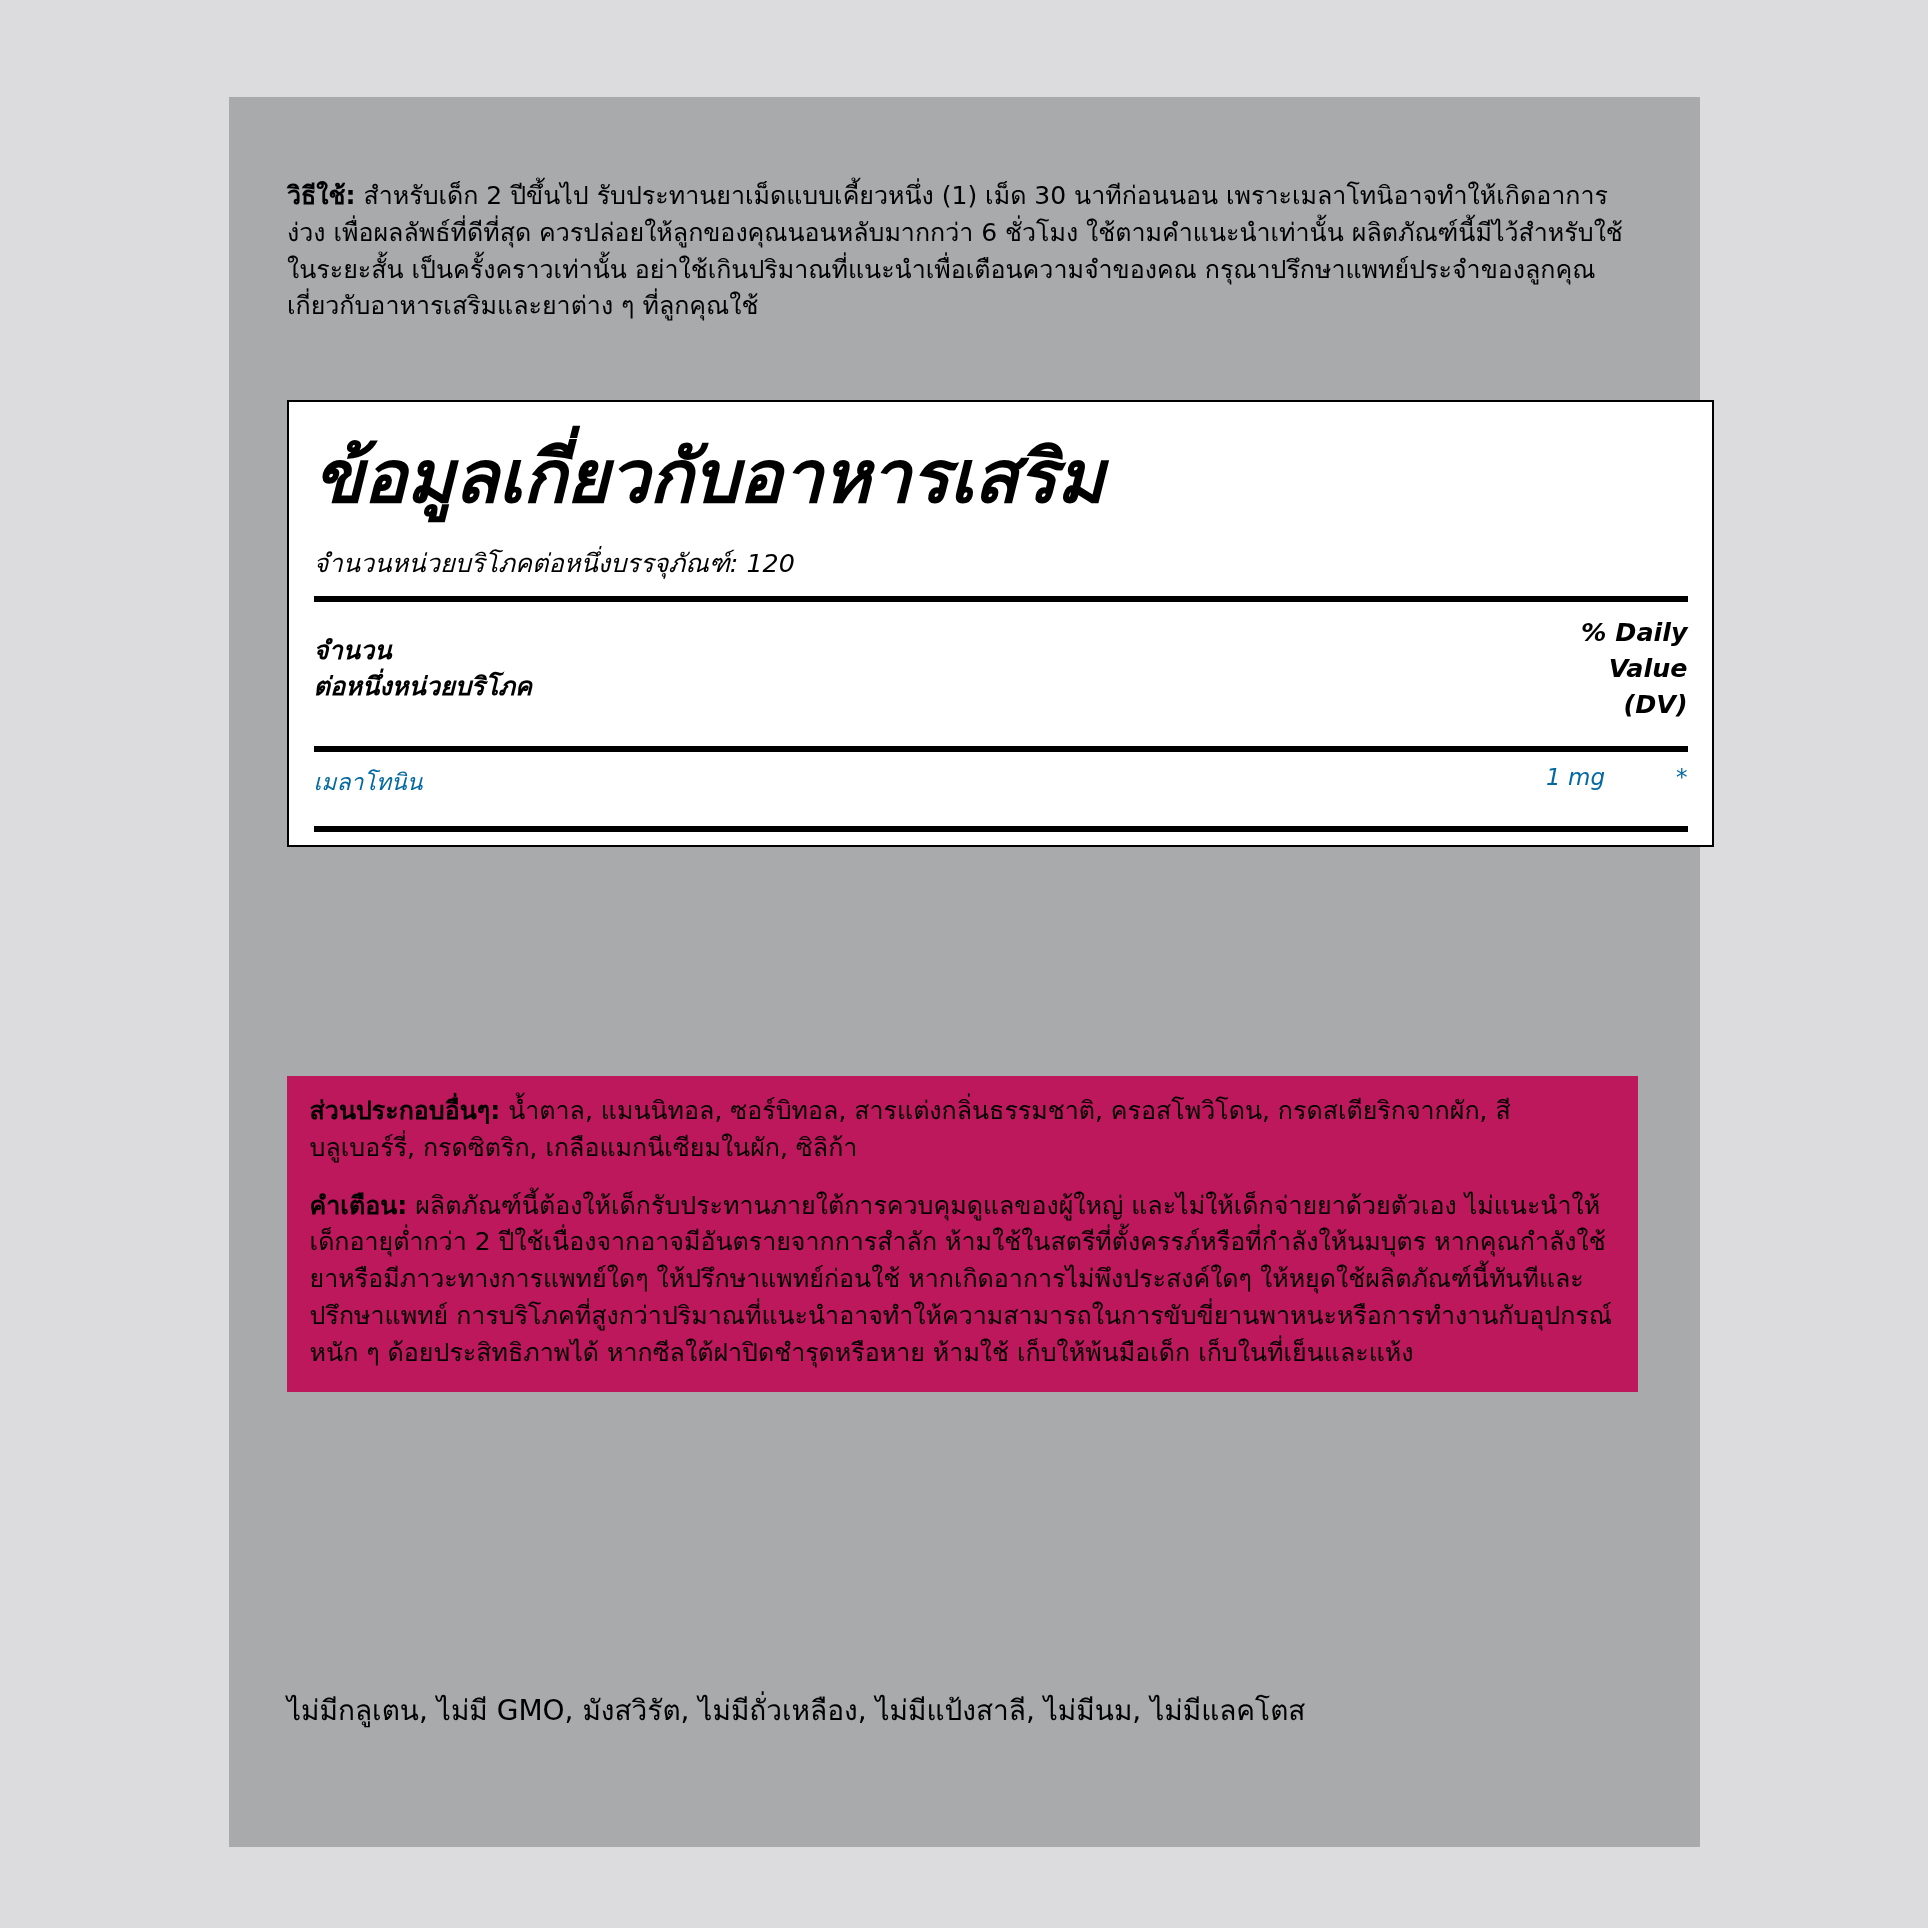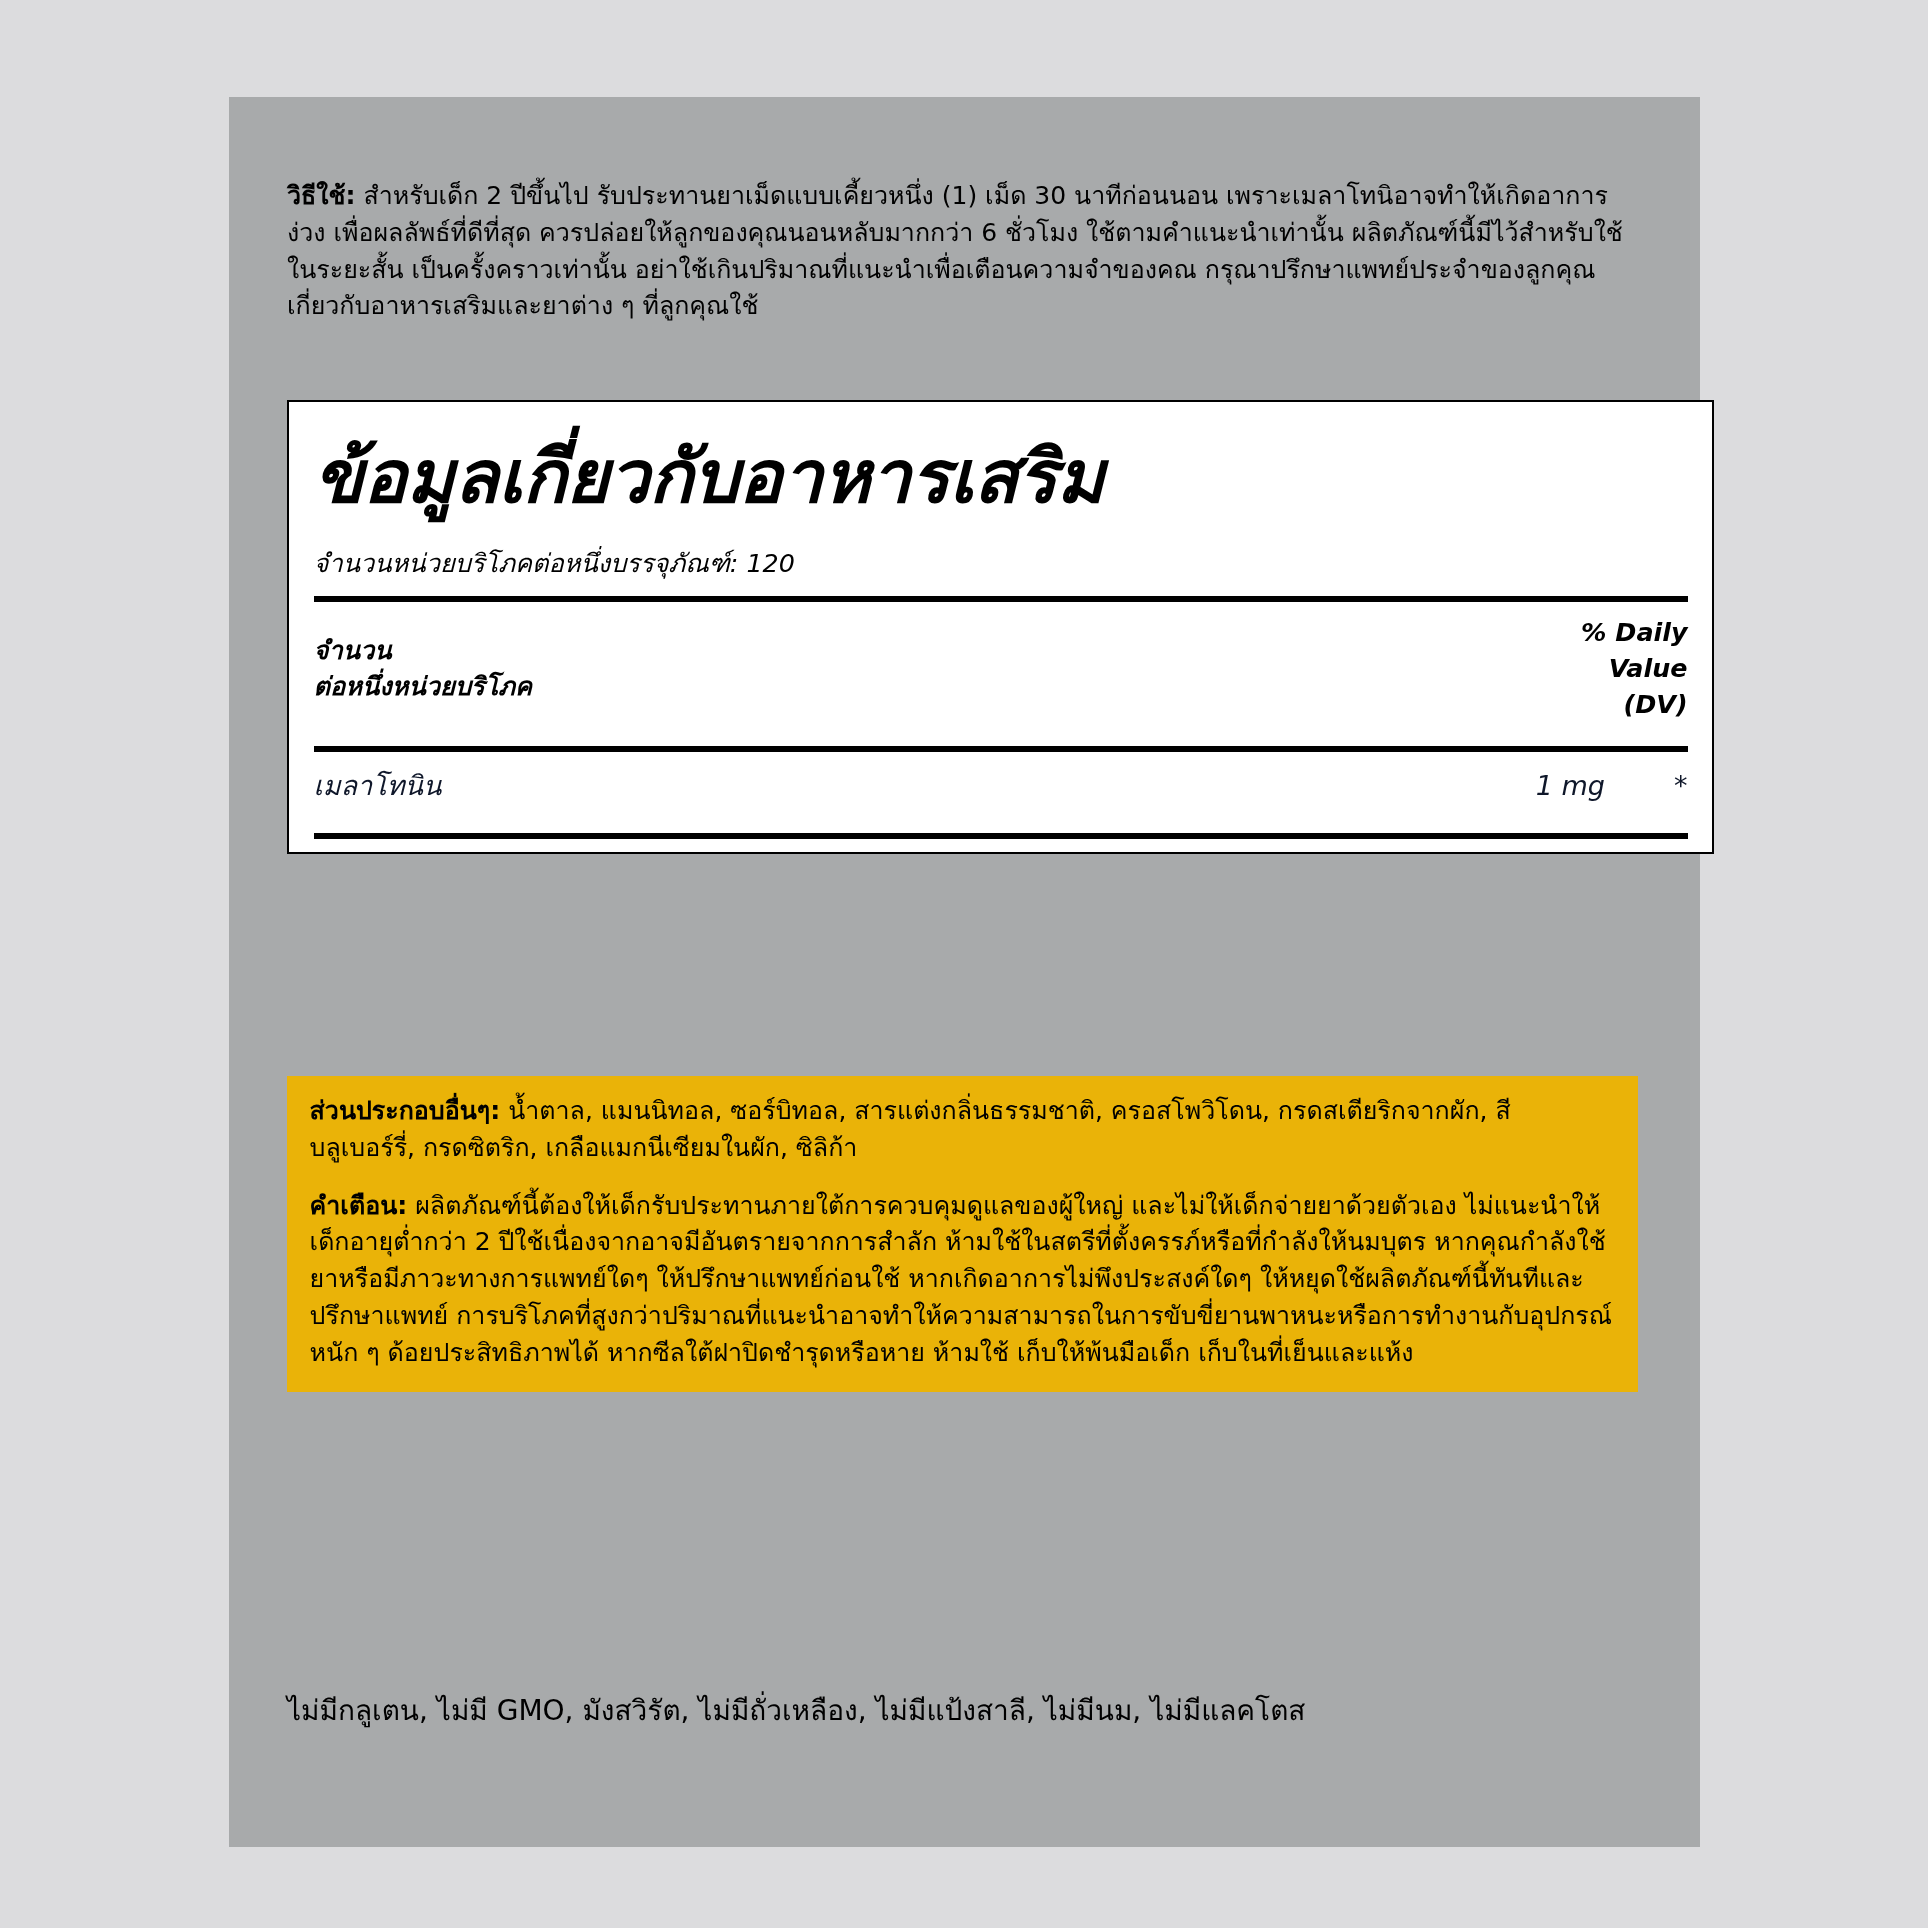--- a/index.html
+++ b/index.html
@@ -86,24 +86,24 @@
   }
   .amount-right {
     font-size: 25.4px;
     font-weight: bold;
     line-height: 1.42;
     color: #000;
     text-align: right;
   }
   .nutrient-row {
     display: flex;
-    align-items: center;
+    align-items: flex-start;
     padding: 11.3px 0 11.3px 0;
-    font-size: 27px;
-    color: #0f172a;
+    font-size: 23px;
+    color: #0369a1;
   }
   .nutrient-name {
     flex: 1 1 auto;
   }
   .nutrient-amount {
     flex: 0 0 auto;
     text-align: right;
     padding-right: 58px;
   }
   .nutrient-dv {
@@ -115,21 +115,21 @@
     color: #000;
     padding: 11.3px 0 3.8px 0;
   }
 
   
   .info-box {
     position: absolute;
     left: 58px;
     top: 979px;
     width: 1351px;
-    background: #eab308;
+    background: #be185d;
     box-sizing: border-box;
     padding: 17px 22.6px 21px 22.6px;
   }
   .info-para {
     font-size: 25px;
     line-height: 1.47;
     color: #000;
     margin: 0 0 21px 0;
     text-align: left;
   }

